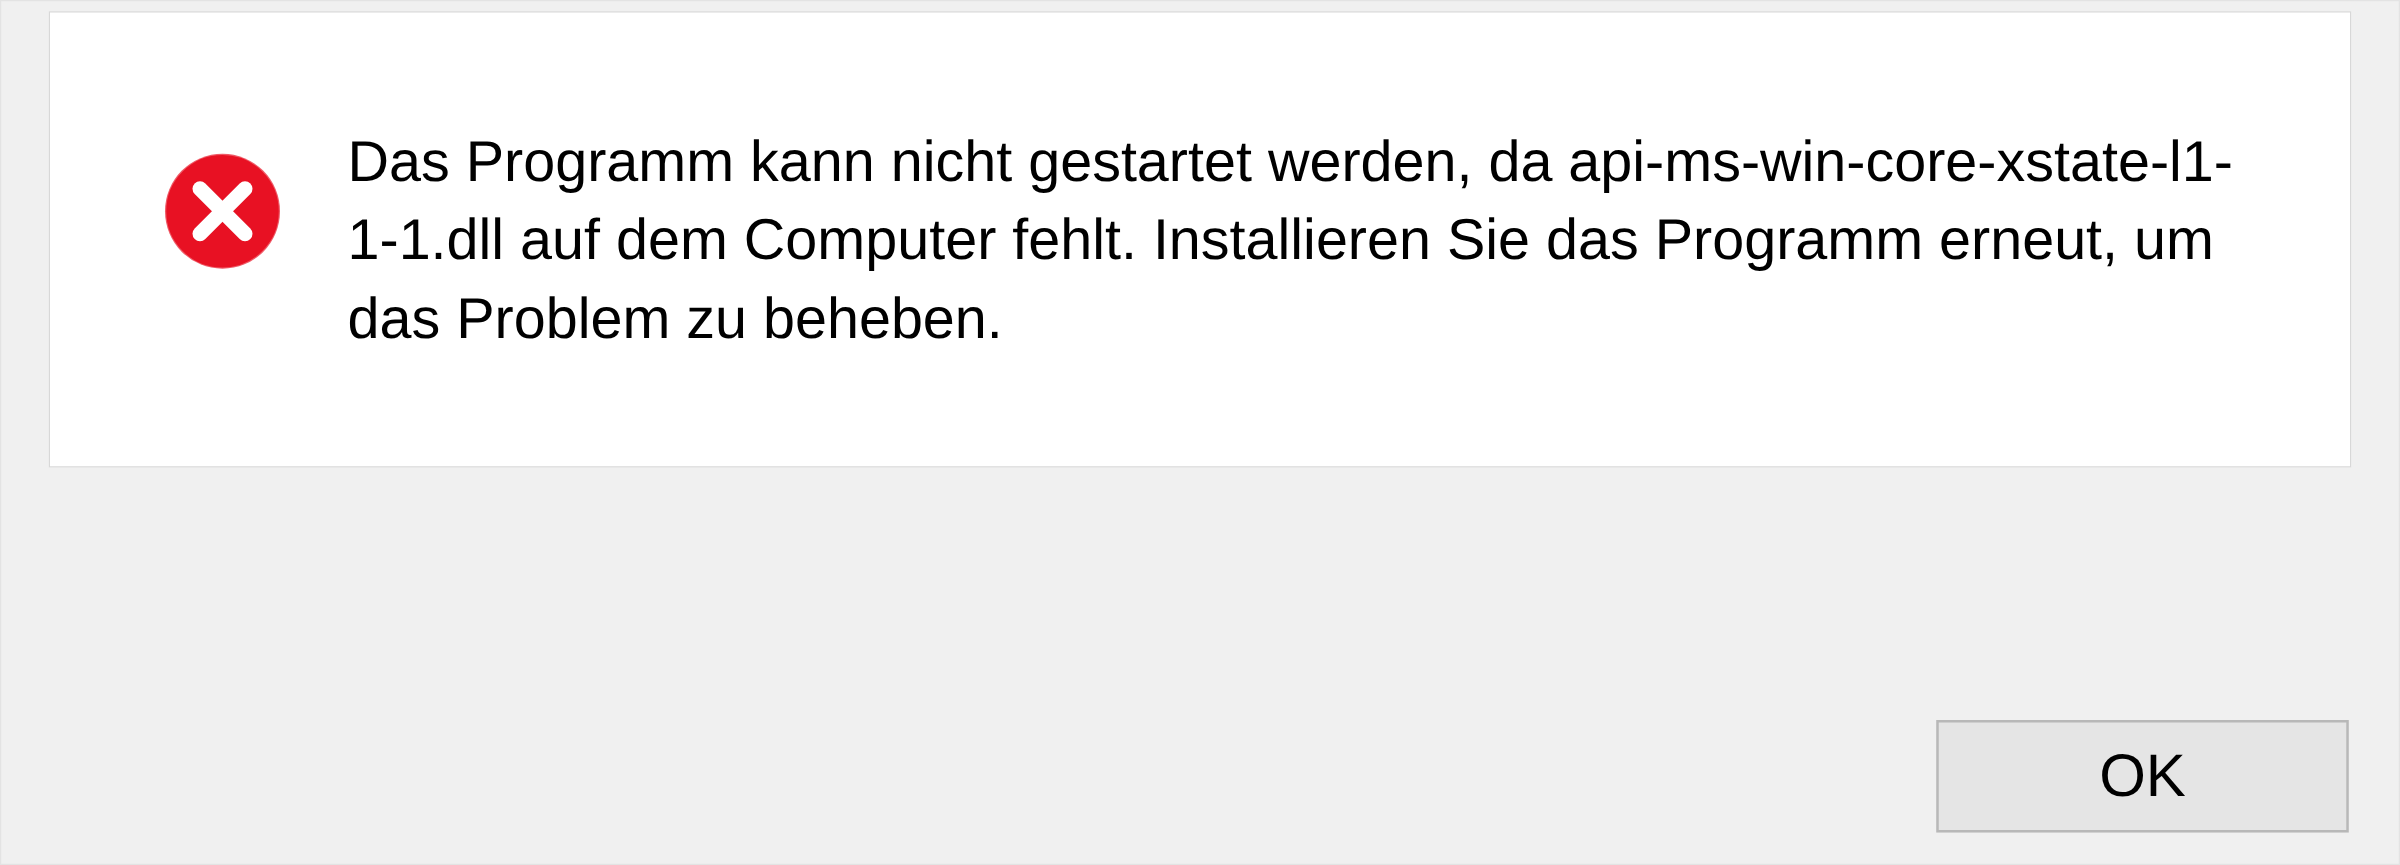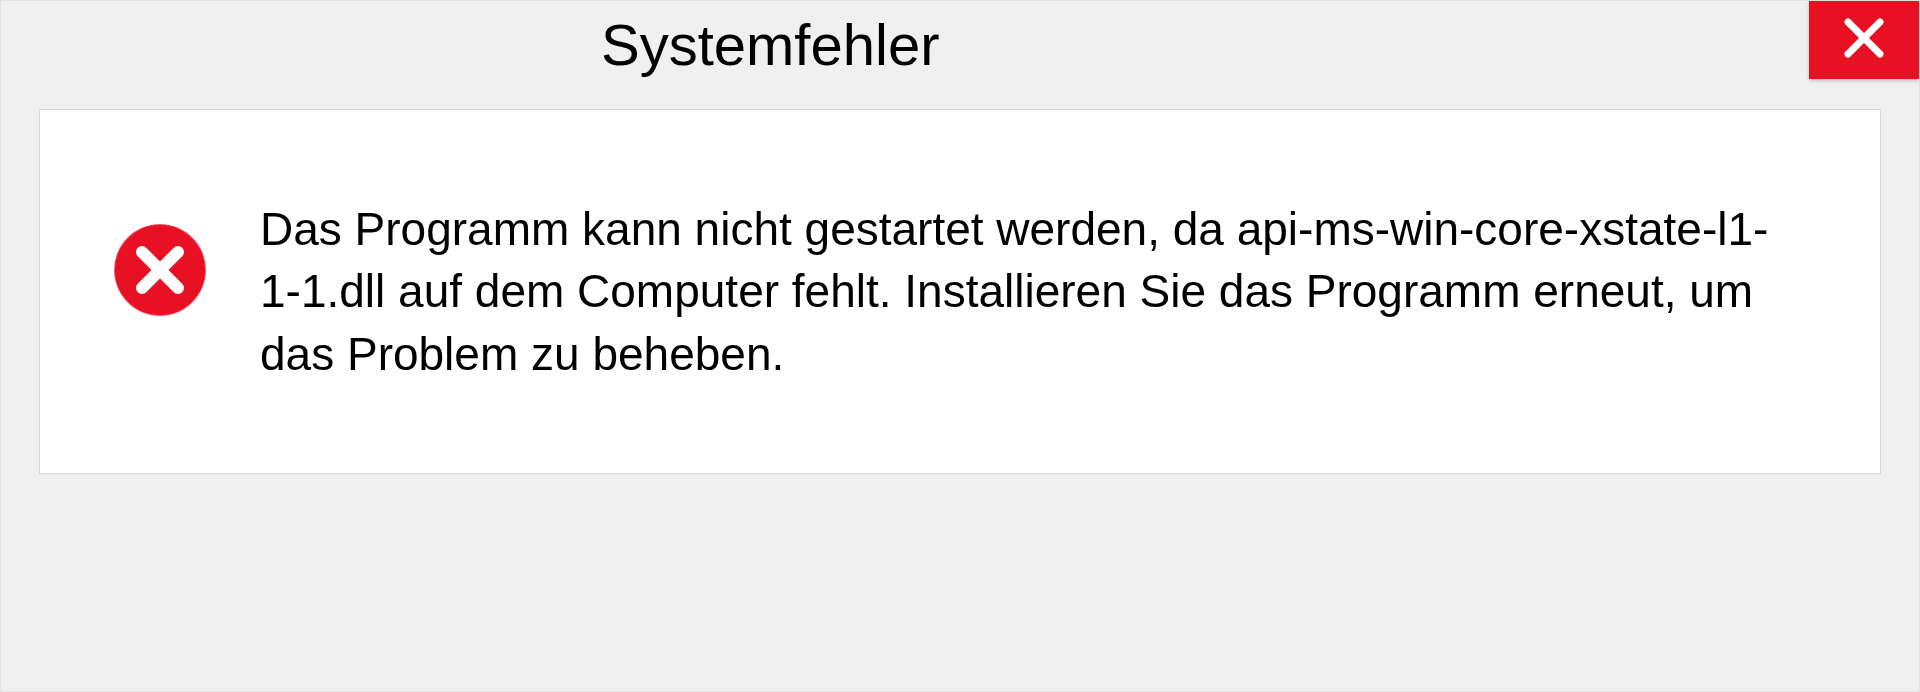--- a/index.html
+++ b/index.html
@@ -52,21 +52,21 @@
       width: 44px;
       height: 44px;
     }
     .content-panel {
       margin: 8px 38px 30px 38px;
       background: #fff;
       border: 1px solid #d8d8d8;
       height: 365px;
       display: flex;
       align-items: center;
-      padding: 40px 60px 40px 70px;
+      padding: 40px 60px 40px 88px;
     }
     .error-icon-wrap {
       flex-shrink: 0;
       margin-right: 50px;
       margin-top: -40px;
     }
     .error-icon-wrap svg {
       width: 100px;
       height: 100px;
     }
@@ -108,39 +108,31 @@
       display: flex;
       align-items: center;
       justify-content: center;
       cursor: pointer;
     }
   </style>
 </head>
 <body>
 
 <div class="dialog">
-  <div class="titlebar">
-    <div class="title">Systemfehler</div>
-    <div class="close-btn">
-      <span>
-        <svg viewBox="0 0 44 44">
-          <line x1="6" y1="6" x2="38" y2="38" stroke="#fff" stroke-width="7" stroke-linecap="round"></line>
-          <line x1="38" y1="6" x2="6" y2="38" stroke="#fff" stroke-width="7" stroke-linecap="round"></line>
-        </svg>
-      </span>
-    </div>
-  </div>
 
   <div class="content-panel">
     <div class="error-icon-wrap">
       <svg viewBox="0 0 100 100">
         <circle cx="50" cy="50" r="46" fill="#e81123"></circle>
         <circle cx="50" cy="50" r="46" fill="none" stroke="#fff" stroke-width="2" opacity="0.3"></circle>
         <line x1="32" y1="32" x2="68" y2="68" stroke="#fff" stroke-width="12" stroke-linecap="round"></line>
         <line x1="68" y1="32" x2="32" y2="68" stroke="#fff" stroke-width="12" stroke-linecap="round"></line>
       </svg>
     </div>
     <div class="message">Das Programm kann nicht gestartet werden, da api-ms-win-core-xstate-l1-1-1.dll auf dem Computer fehlt. Installieren Sie das Programm erneut, um das Problem zu beheben.</div>
   </div>
 
   <div class="footer">
+    <div class="ok-btn">
+      <span>OK</span>
+    </div>
   </div>
 </div>
 
 </body></html>

